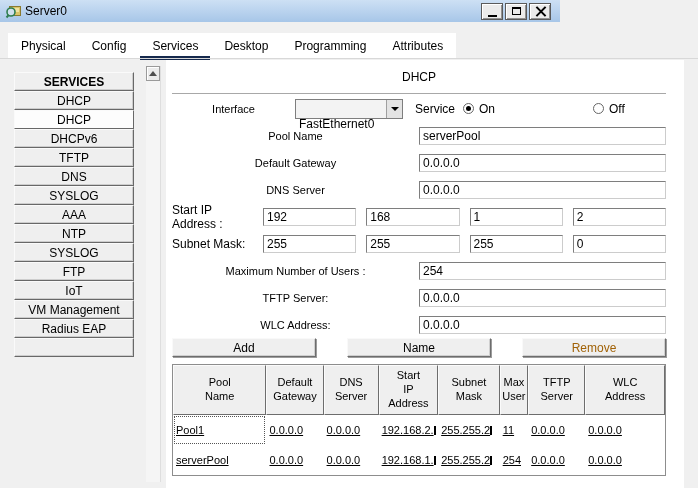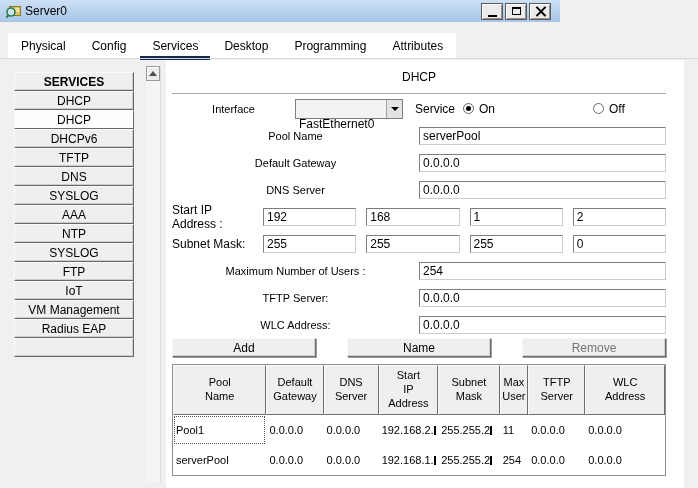--- a/index.html
+++ b/index.html
@@ -106,35 +106,35 @@
   .radio-label{margin-left:5px;text-align:center;}
 
   
   .btnrow{display:flex;gap:31px;}
   .pt-btn{
     flex:1;height:19px;background:#efefef;
     border:1px solid;border-color:#f9f9f9 #6d6d6d #6d6d6d #f9f9f9;
     box-shadow:inset -1px -1px 0 #cfcfcf, 1px 1px 0 #9c9c9c;
     font:12px "Liberation Sans",sans-serif;padding:0;cursor:default;
   }
-  .pt-btn.disabled{color:#737373;}
+  .pt-btn.disabled{color:#a16207;}
 
   
   .tbl{margin-top:7px;border:1px solid #8d8d8d;box-sizing:border-box;}
   .thead{display:flex;}
   .th{
     box-sizing:border-box;background:#efefef;
     border:1px solid;border-color:#fbfbfb #6d6d6d #6d6d6d #fbfbfb;
     display:flex;align-items:center;justify-content:center;text-align:center;
     font-size:11px;line-height:1.25;white-space:pre-line;min-height:50px;padding:2px 1px;
   }
   .tr{display:flex;height:30px;background:#fff;}
   .td{
     box-sizing:border-box;font-size:11px;padding-left:3px;
-    white-space:nowrap;overflow:hidden;display:flex;align-items:center;height:100%;
+    white-space:nowrap;overflow:hidden;display:flex;align-items:center;height:100%;text-decoration:underline;
   }
   .td.focused{outline:1px dotted #555;outline-offset:-2px;}
   .clipbar{display:inline-block;width:2px;height:9px;background:#000;flex:0 0 auto;}
   .c0{flex:0 0 19%;} .c1{flex:0 0 11.6%;} .c2{flex:0 0 11.2%;} .c3{flex:0 0 12.1%;}
   .c4{flex:0 0 12.5%;} .c5{flex:0 0 5.8%;} .c6{flex:0 0 11.6%;} .c7{flex:0 0 16.2%;}
 </style>
 </head>
 <body>
 
 <div class="window">

